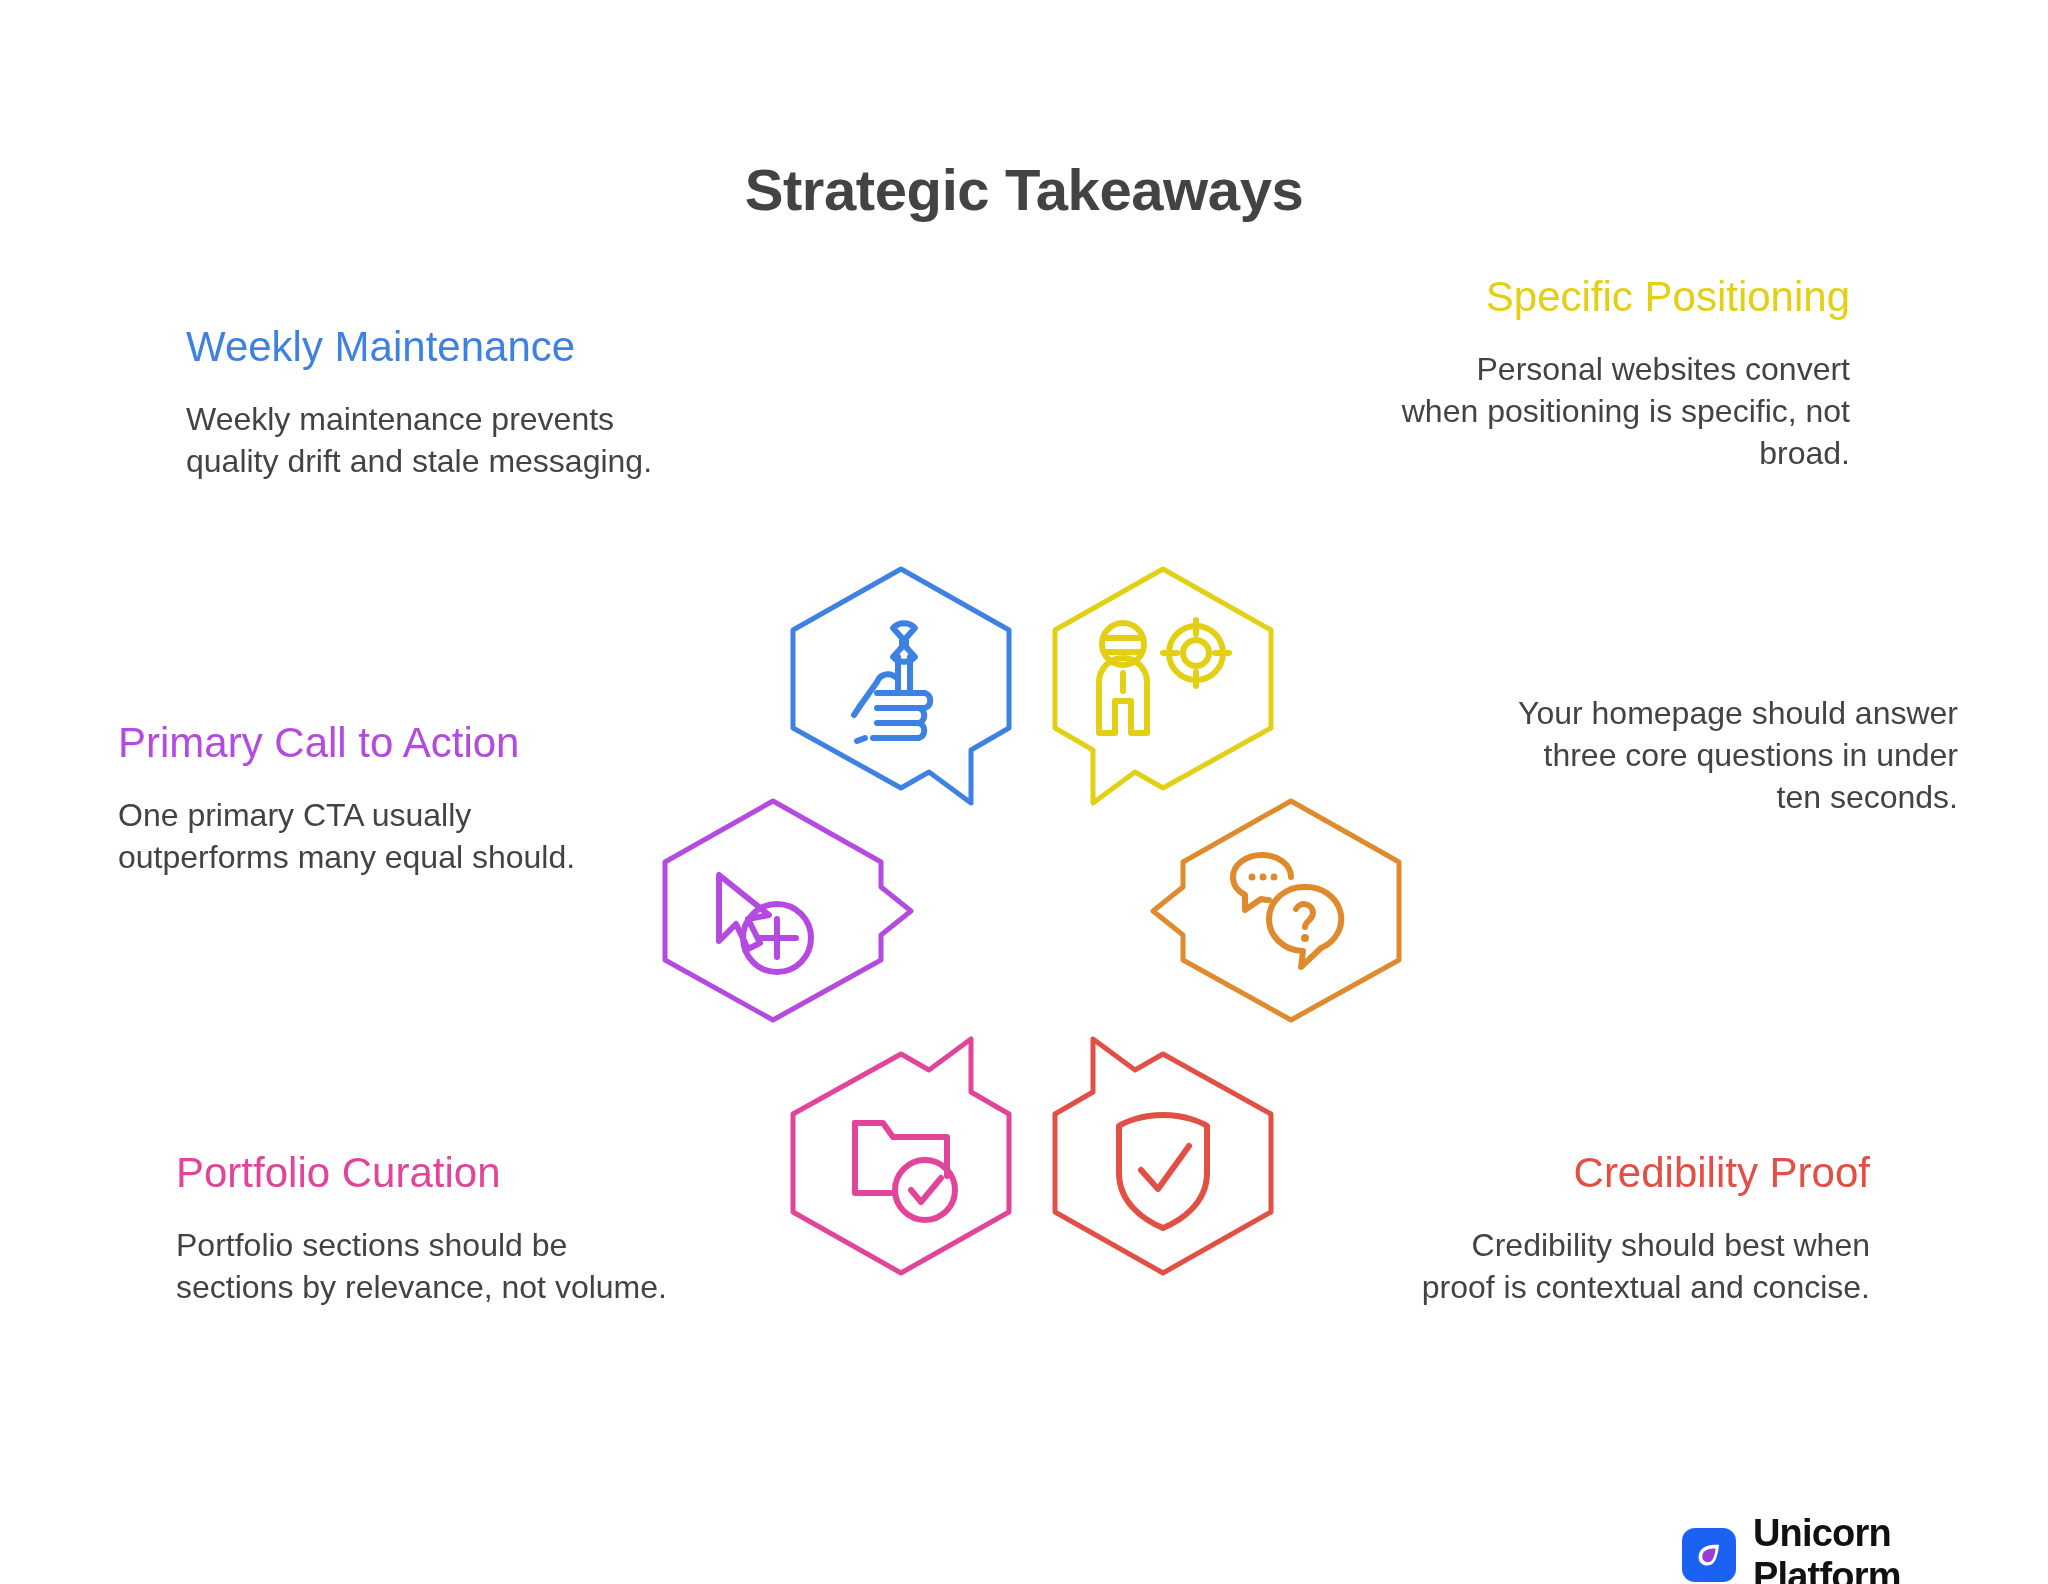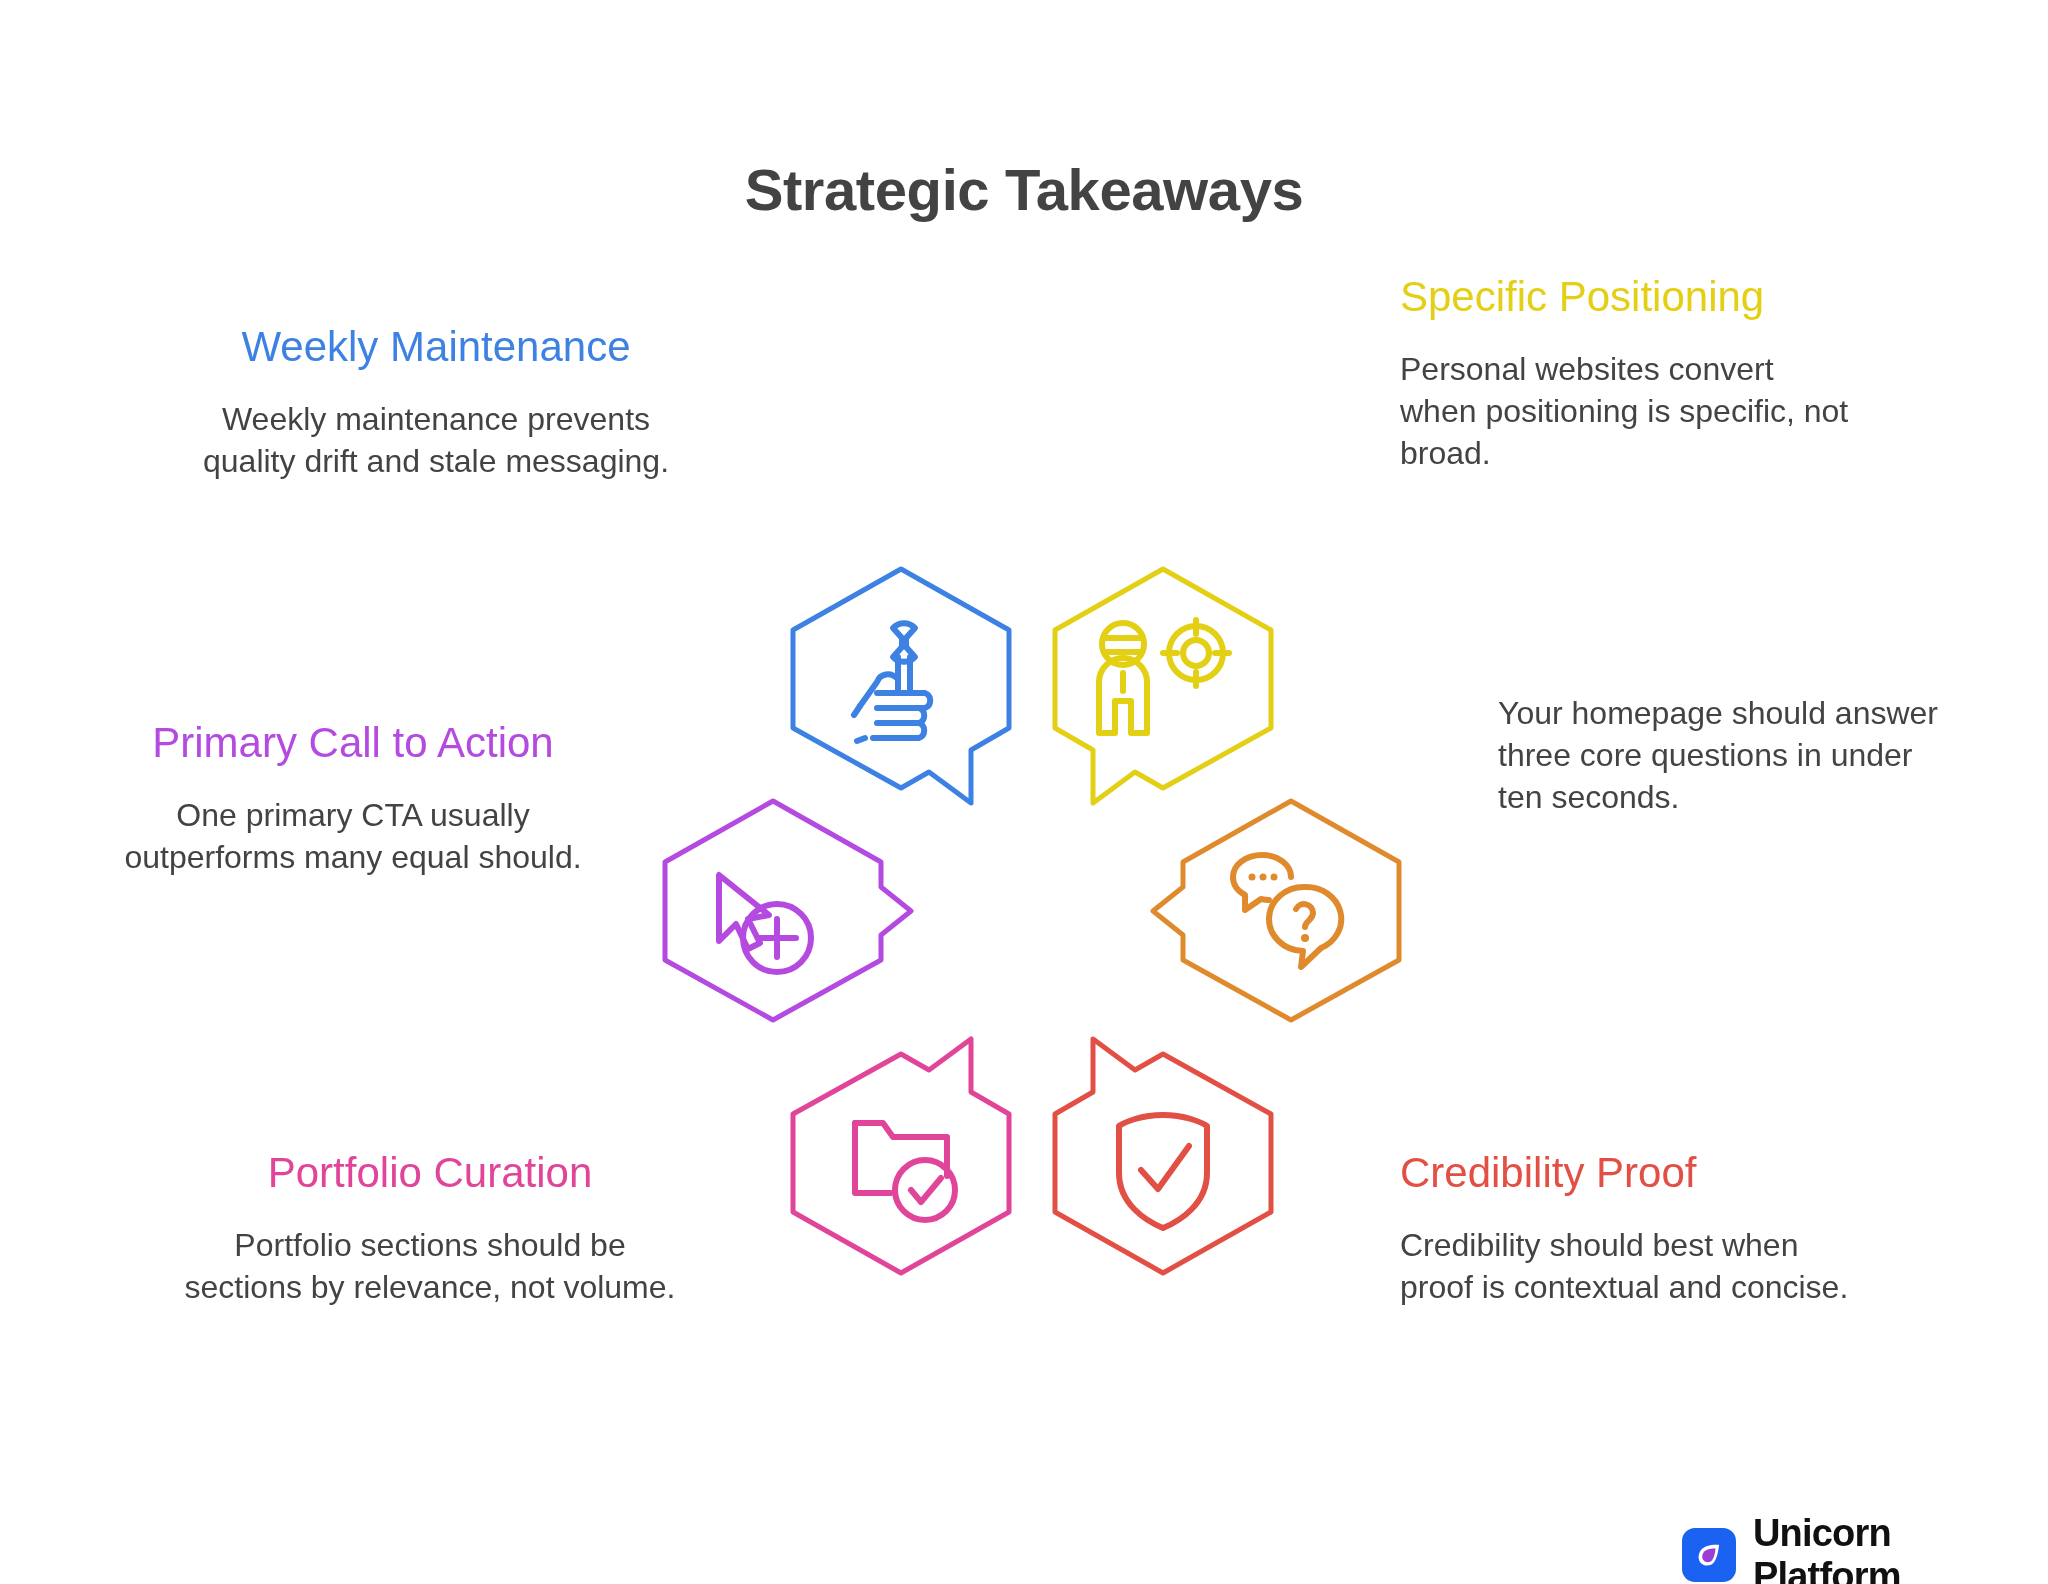--- a/index.html
+++ b/index.html
@@ -38,22 +38,22 @@
     line-height: 1.18;
     font-weight: normal;
     margin: 0 0 26px 0;
   }
   .block .body {
     font-size: 32px;
     line-height: 1.32;
     color: #434343;
     margin: 0;
   }
-  .align-right { text-align: center; }
-  .align-left  { text-align: left; }
+  .align-right { text-align: left; }
+  .align-left  { text-align: right; }
 
   
   #block-weekly-maintenance   { left: 186px;  top: 322px;  width: 500px; }
   #block-primary-cta          { left: 118px;  top: 718px;  width: 470px; }
   #block-portfolio-curation   { left: 176px;  top: 1148px; width: 508px; }
   #block-specific-positioning { left: 1400px; top: 272px;  width: 450px; }
   #block-homepage-questions   { left: 1498px; top: 692px;  width: 460px; }
   #block-credibility-proof    { left: 1400px; top: 1148px; width: 470px; }
 
   

